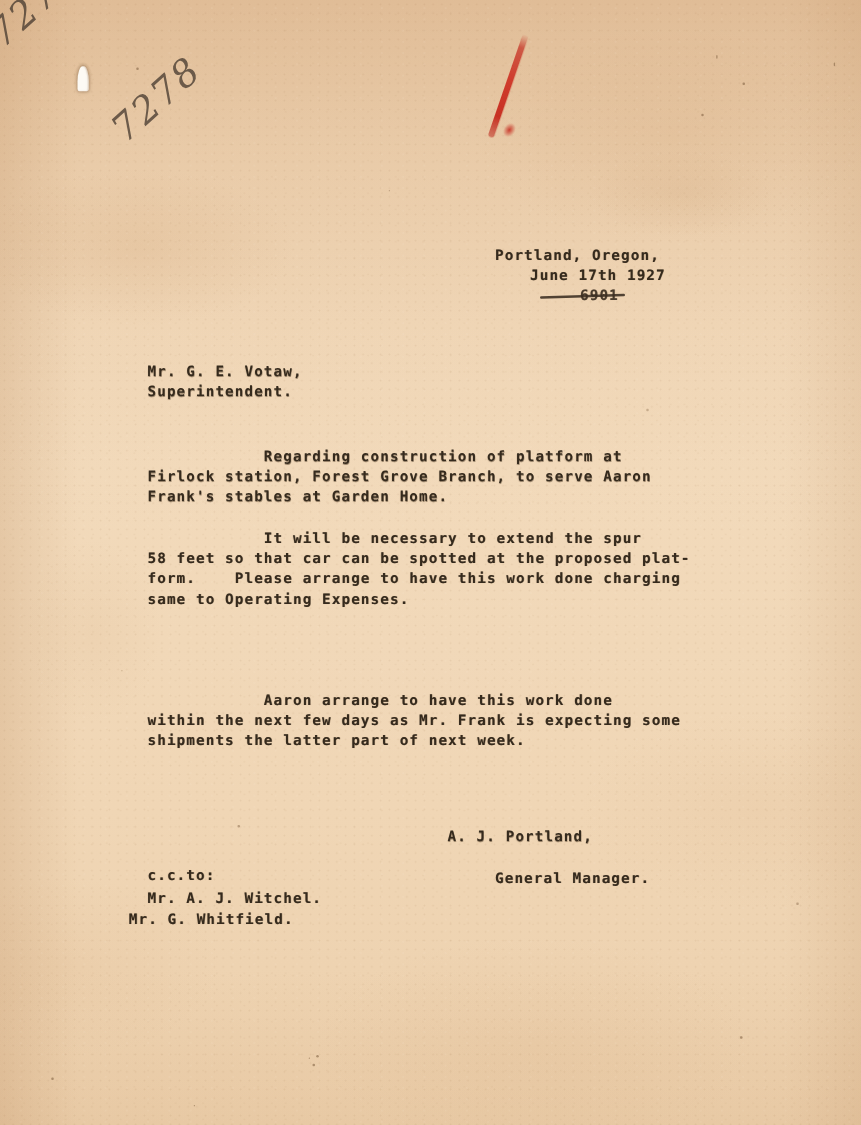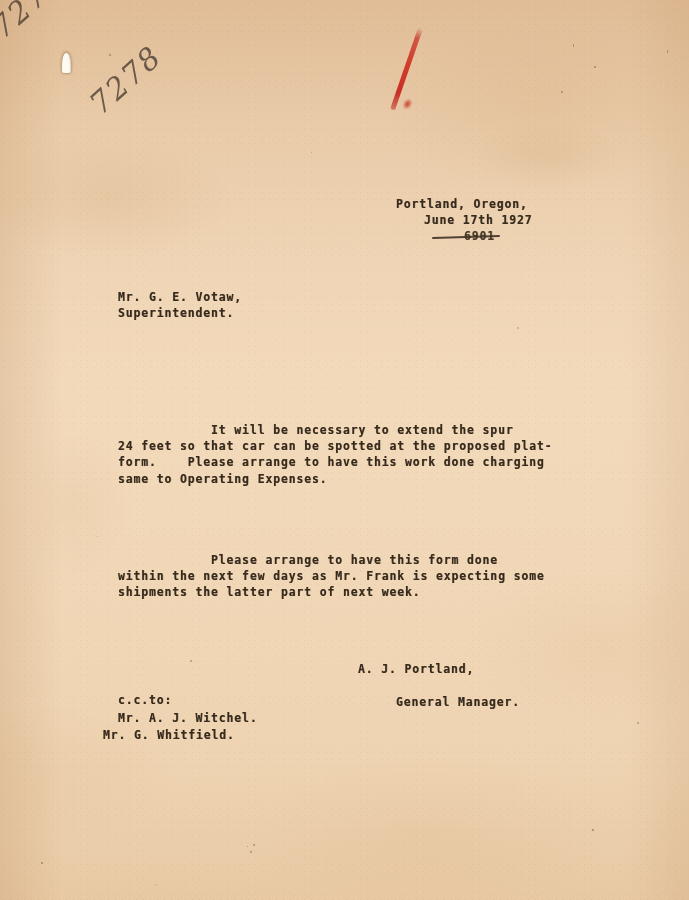--- a/index.html
+++ b/index.html
@@ -240,25 +240,28 @@
   <div id="red-slash-tail"></div>
 
   <div class="typed" id="place-line">Portland, Oregon,</div>
   <div class="typed" id="date-line">June 17th 1927</div>
   <div class="typed light" id="ref-number">6901</div>
   <div id="ref-strike"></div>
 
   <div class="typed" id="addressee">Mr. G. E. Votaw,</div>
   <div class="typed" id="addressee-title">Superintendent.</div>
 
+  <div class="typed para" id="para-1">            Regarding construction of platform at
+Firlock station, Forest Grove Branch, to serve Aaron
+Frank's stables at Garden Home.</div>
   <div class="typed para" id="para-2">            It will be necessary to extend the spur
-24 feet so that car can be spotted at the proposed plat-
+58 feet so that car can be spotted at the proposed plat-
 form.    Please arrange to have this work done charging
 same to Operating Expenses.</div>
-  <div class="typed para" id="para-4">            Please arrange to have this form done
+  <div class="typed para" id="para-4">            Aaron arrange to have this work done
 within the next few days as Mr. Frank is expecting some
 shipments the latter part of next week.</div>
 
   <div class="typed" id="sig-name">A. J. Portland,</div>
   <div class="typed" id="sig-title">General Manager.</div>
 
   <div class="typed" id="cc-label">c.c.to:</div>
   <div class="typed" id="cc-1">Mr. A. J. Witchel.</div>
   <div class="typed" id="cc-2">Mr. G. Whitfield.</div>
 

